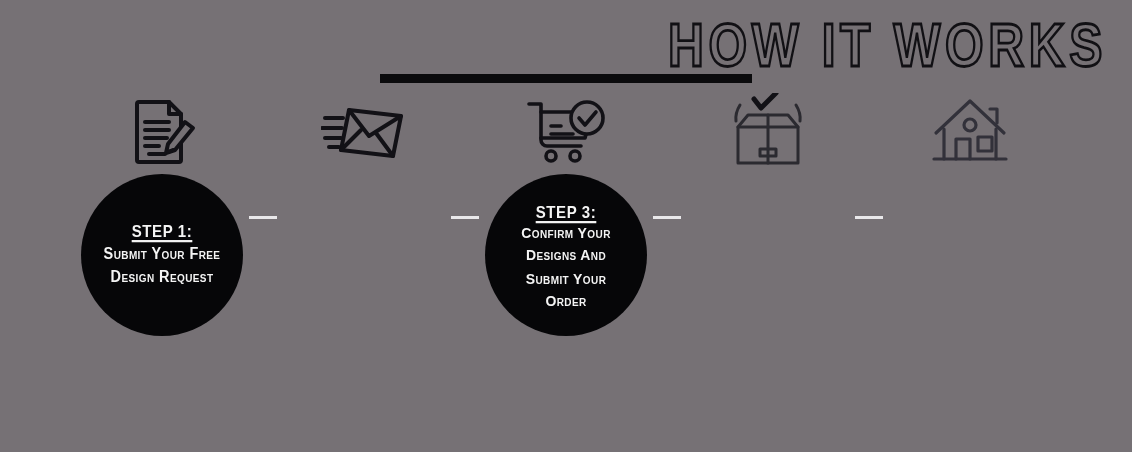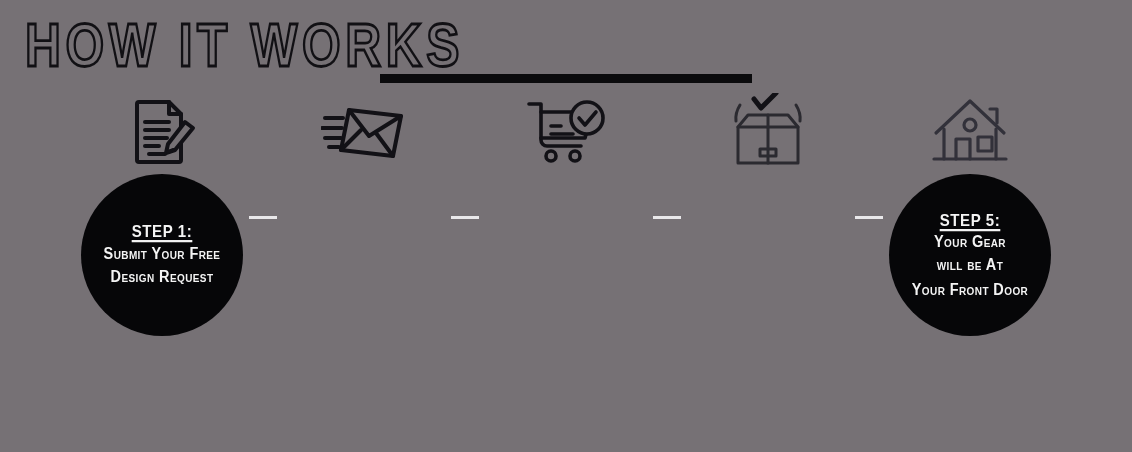--- a/index.html
+++ b/index.html
@@ -14,21 +14,21 @@
     overflow: hidden;
     position: relative;
   }
 
   
   #title-block {
     position: absolute;
     top: 14px;
     left: 0;
     width: 1132px;
-    text-align: left;
+    text-align: right;
   }
   #page-title {
     display: inline-block;
     font-family: "Liberation Sans", sans-serif;
     font-size: 54px;
     font-weight: bold;
     letter-spacing: 5px;
     line-height: 1;
     color: transparent;
     -webkit-text-stroke: 2.5px #111014;
@@ -193,20 +193,29 @@
           <path d="M16 44 h44 l6 -22"></path>
           <path d="M26 32 h10"></path>
           <path d="M26 40 h22"></path>
           <circle cx="26" cy="62" r="5"></circle>
           <circle cx="50" cy="62" r="5"></circle>
           <circle cx="62" cy="24" r="16" fill="#767175"></circle>
           <path d="M54 24 l6 7 11 -13"></path>
         </g>
       </svg>
     </div>
+    <div class="step-circle">
+      <div class="step-label">STEP 3:</div>
+      <div class="step-text">
+        <div>Confirm Your</div>
+        <div>Designs And</div>
+        <div>Submit Your</div>
+        <div>Order</div>
+      </div>
+    </div>
   </div>
 
   <div class="connector">
     <div class="connector-dash"></div>
   </div>
 
   <div class="step lines-5">
     <div class="step-icon">
       <svg width="84" height="76" viewBox="0 0 84 76">
         <g fill="none" stroke="#2b2a30" stroke-width="3" stroke-linecap="round" stroke-linejoin="round">
@@ -235,23 +244,15 @@
           <path d="M14 34 v30"></path>
           <path d="M66 34 v30"></path>
           <path d="M60 14 h7 v14"></path>
           <circle cx="40" cy="30" r="6"></circle>
           <path d="M26 64 V44 h14 v20"></path>
           <path d="M48 42 h14 v14 H48 z"></path>
           <path d="M4 64 h72"></path>
         </g>
       </svg>
     </div>
-    <div class="step-circle">
-      <div class="step-label">STEP 5:</div>
-      <div class="step-text">
-        <div>Your Gear</div>
-        <div>will be At</div>
-        <div>Your Front Door</div>
-      </div>
-    </div>
   </div>
 
 </div>
 
 </body></html>

